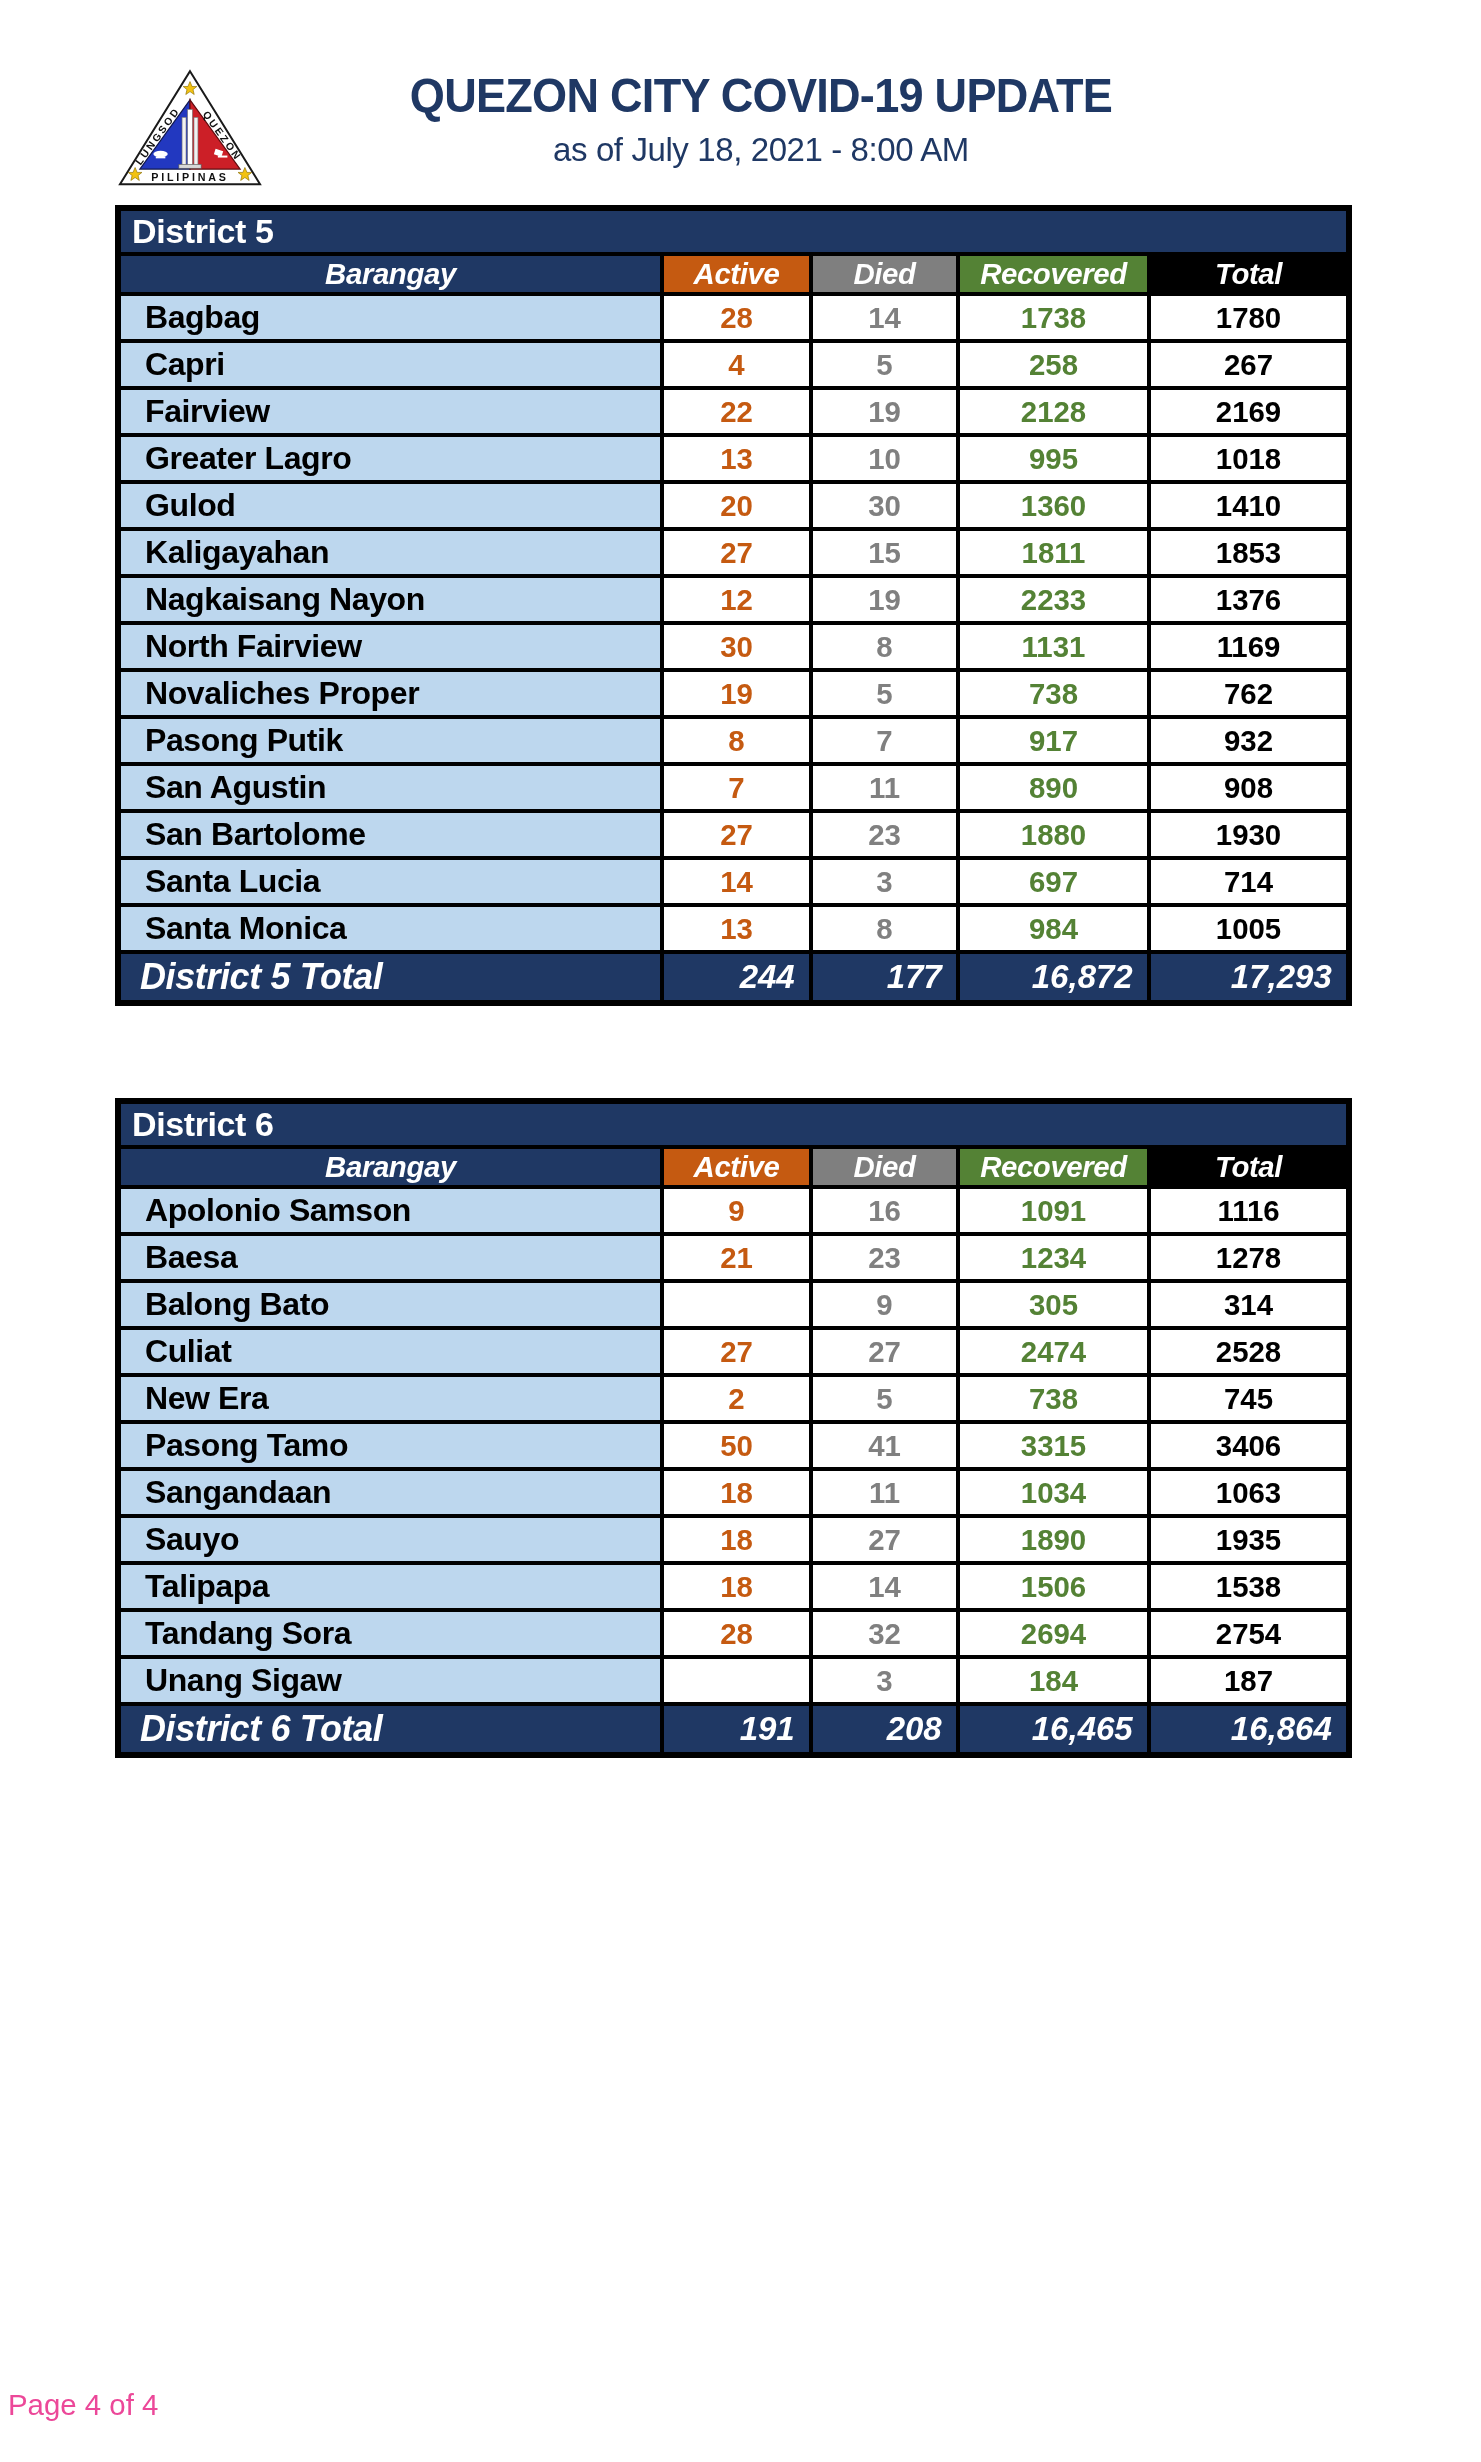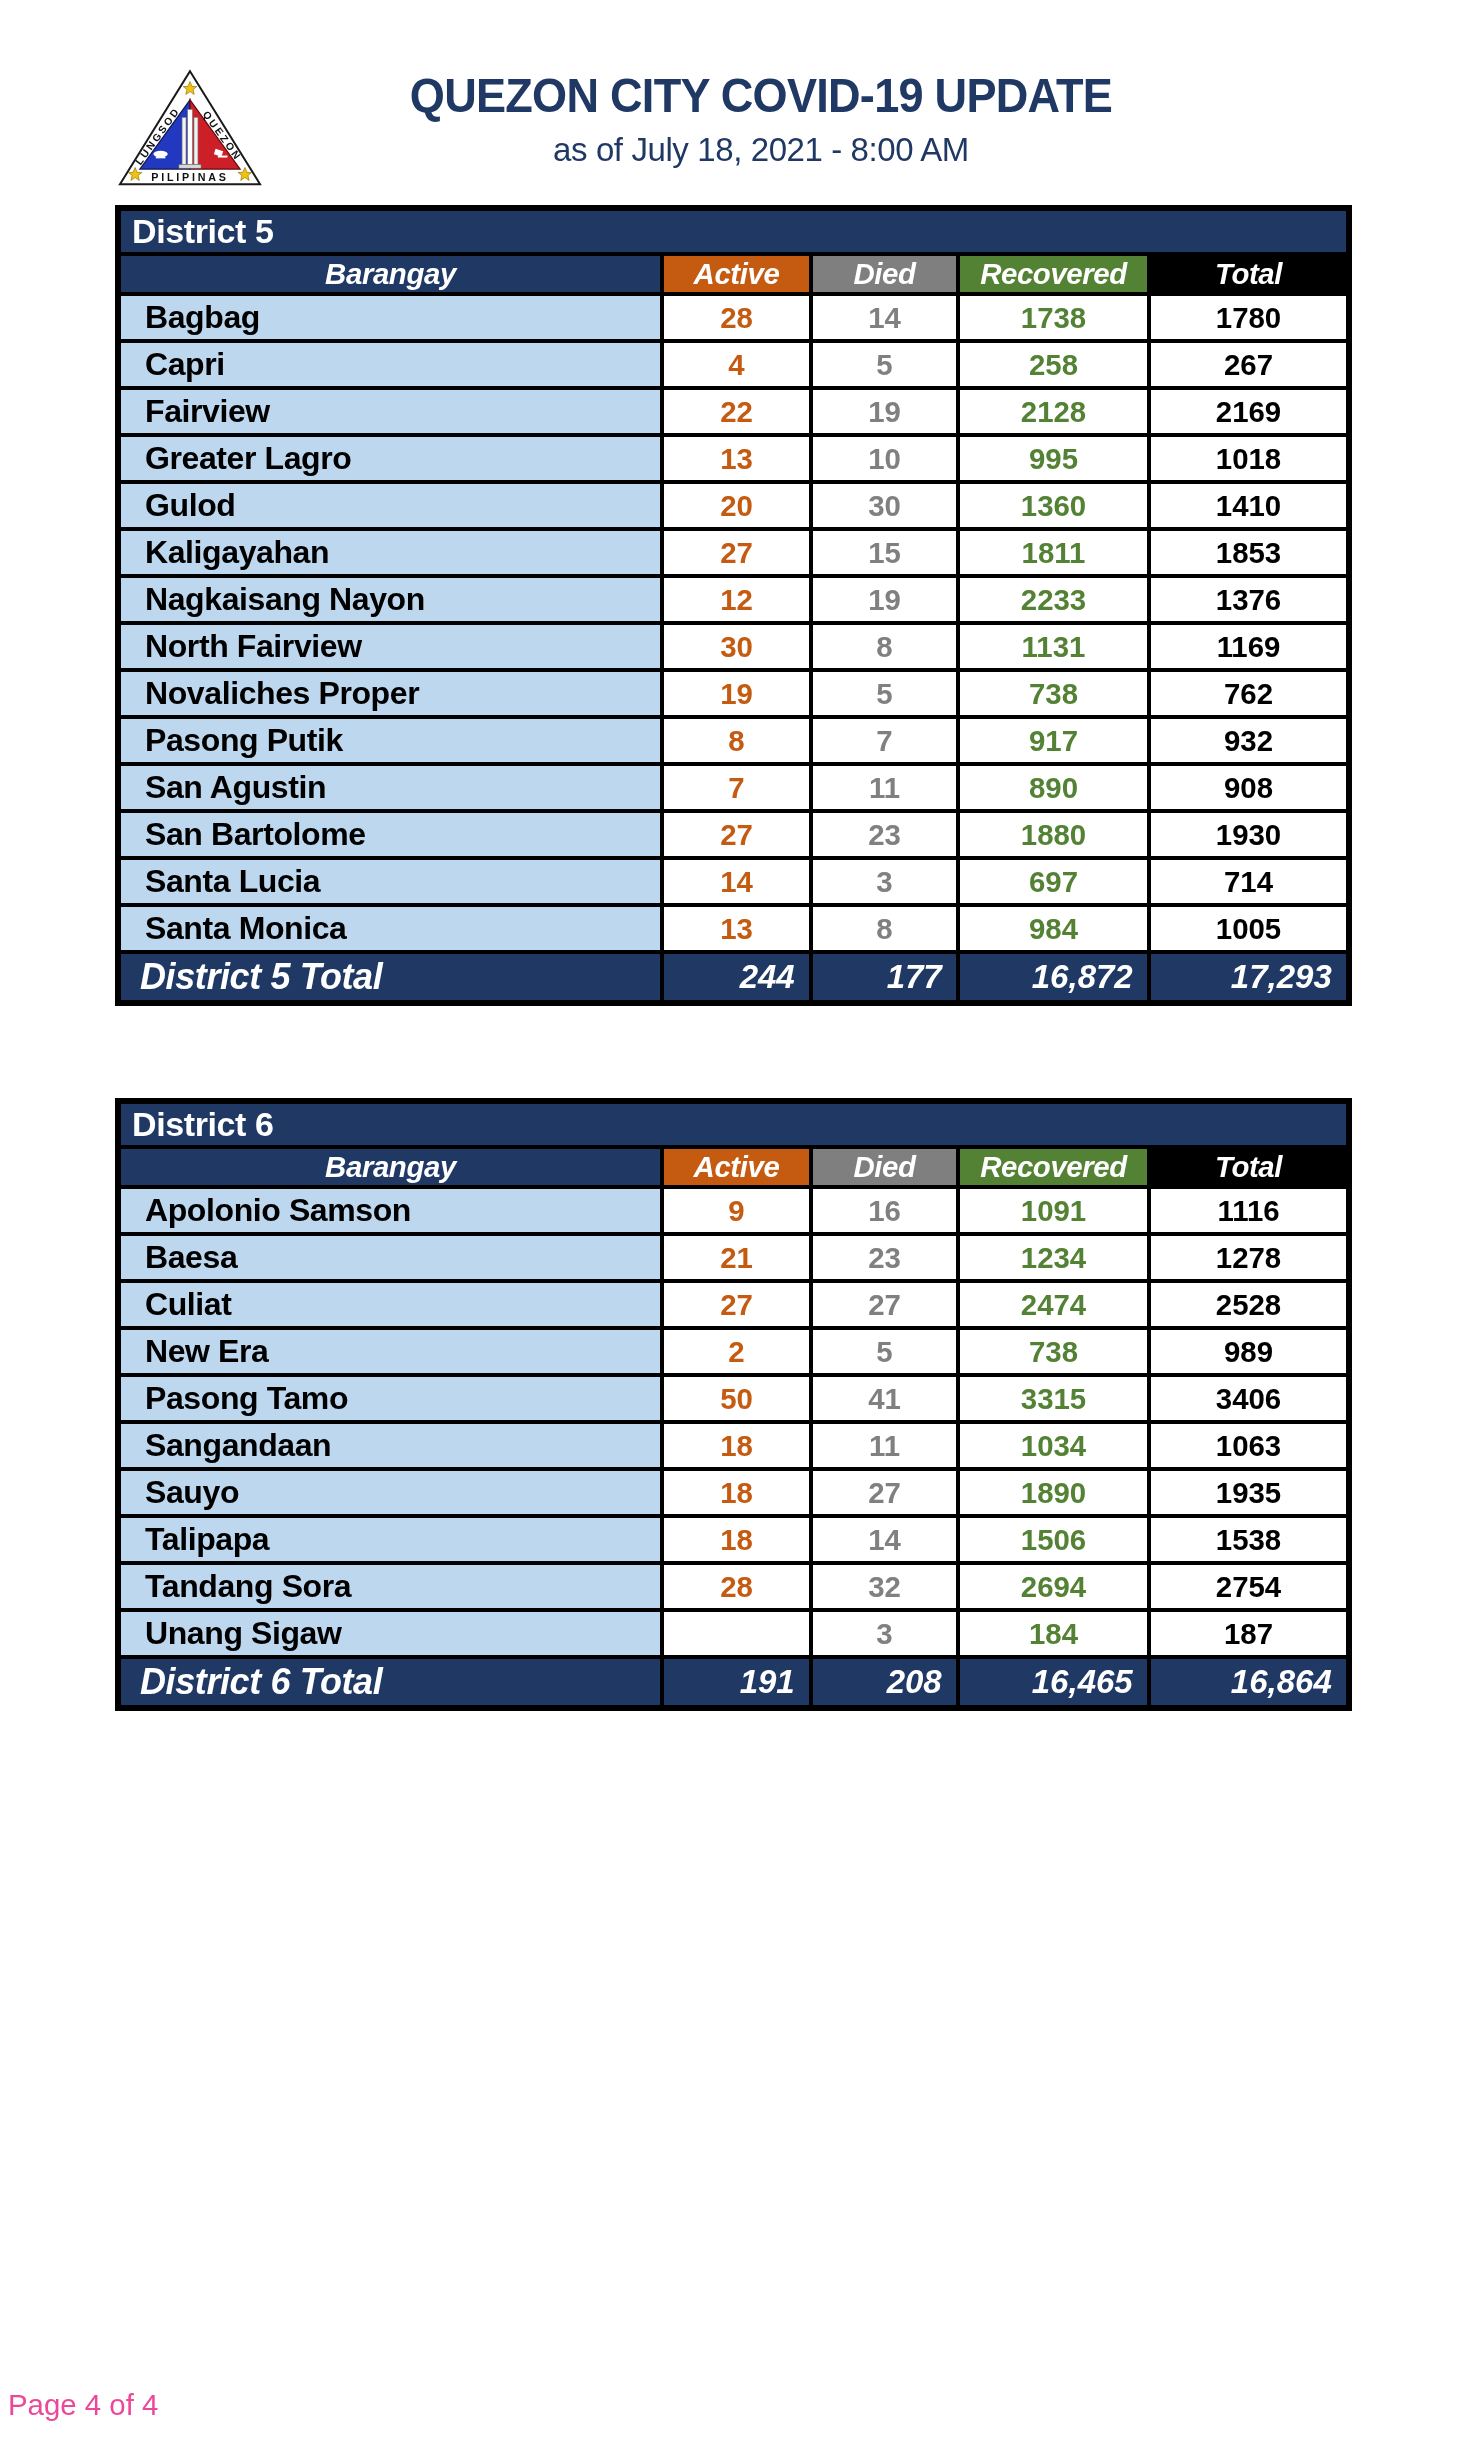--- a/index.html
+++ b/index.html
@@ -334,32 +334,39 @@
           <td class="num-cell num-total">1116</td>
         </tr>
         <tr>
           <td class="name-cell">Baesa</td>
           <td class="num-cell num-active">21</td>
           <td class="num-cell num-died">23</td>
           <td class="num-cell num-recovered">1234</td>
           <td class="num-cell num-total">1278</td>
         </tr>
         <tr>
+          <td class="name-cell">Balong Bato</td>
+          <td class="num-cell num-active"></td>
+          <td class="num-cell num-died">9</td>
+          <td class="num-cell num-recovered">305</td>
+          <td class="num-cell num-total">314</td>
+        </tr>
+        <tr>
           <td class="name-cell">Culiat</td>
           <td class="num-cell num-active">27</td>
           <td class="num-cell num-died">27</td>
           <td class="num-cell num-recovered">2474</td>
           <td class="num-cell num-total">2528</td>
         </tr>
         <tr>
           <td class="name-cell">New Era</td>
           <td class="num-cell num-active">2</td>
           <td class="num-cell num-died">5</td>
           <td class="num-cell num-recovered">738</td>
-          <td class="num-cell num-total">989</td>
+          <td class="num-cell num-total">745</td>
         </tr>
         <tr>
           <td class="name-cell">Pasong Tamo</td>
           <td class="num-cell num-active">50</td>
           <td class="num-cell num-died">41</td>
           <td class="num-cell num-recovered">3315</td>
           <td class="num-cell num-total">3406</td>
         </tr>
         <tr>
           <td class="name-cell">Sangandaan</td>

